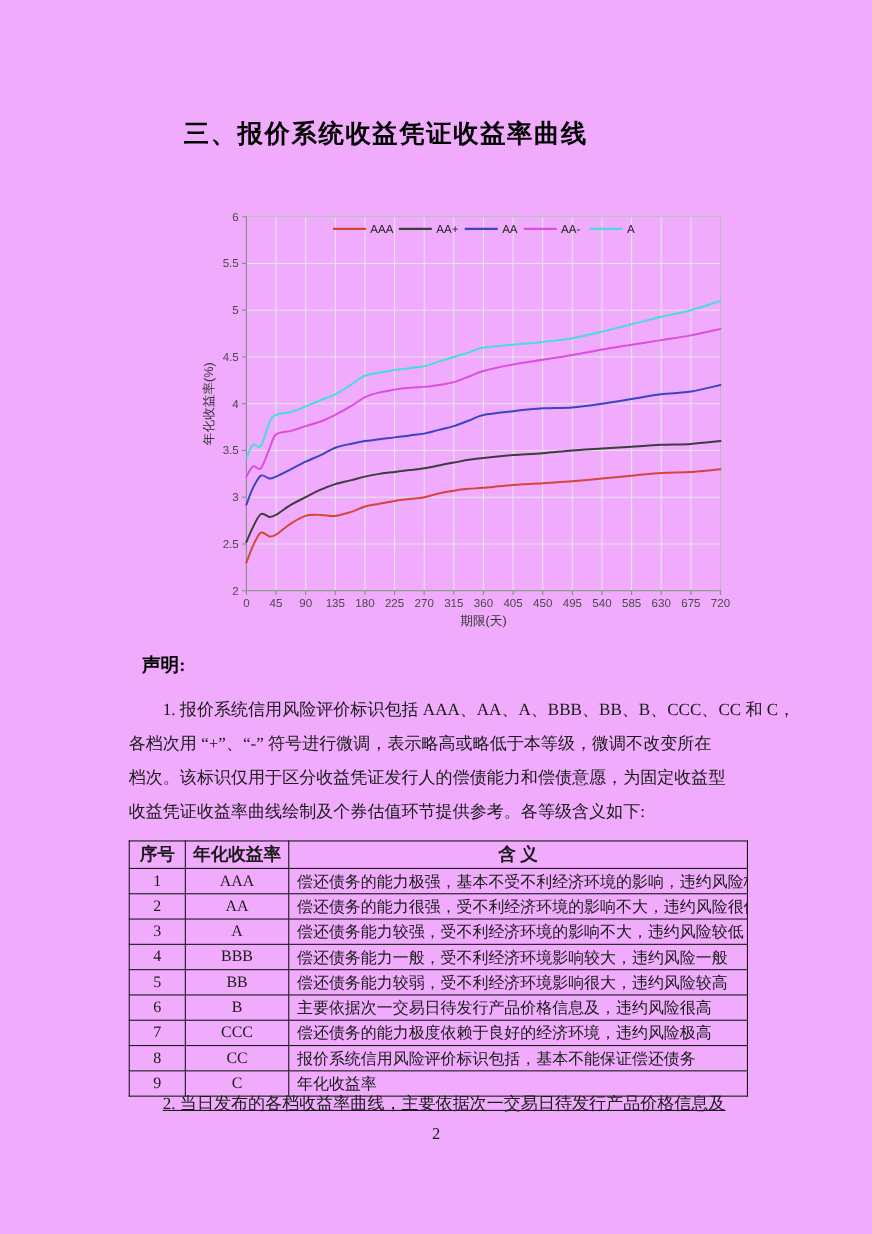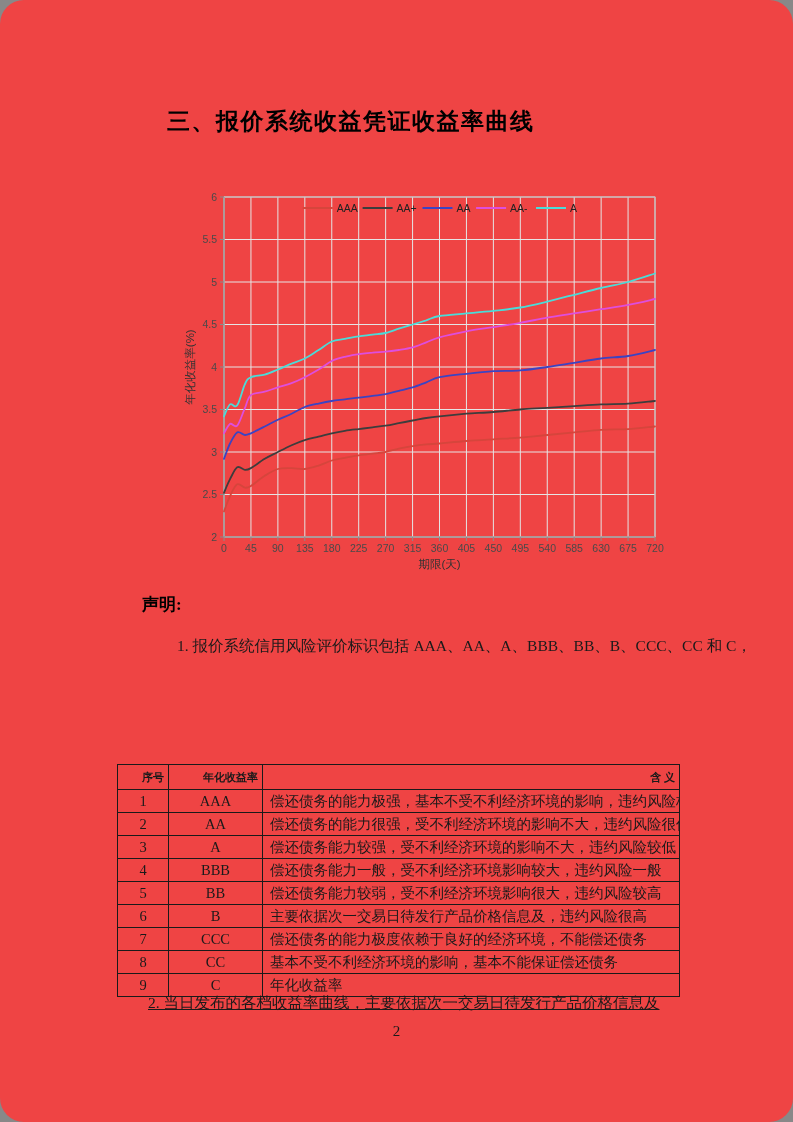--- a/index.html
+++ b/index.html
@@ -1,43 +1,43 @@
 <!DOCTYPE html>
 <html><head>
 <meta charset="utf-8">
 <style>
   html,body{margin:0;padding:0;background:#888;}
   .page{
-    position:relative;width:793px;height:1122px;background:#ef4444;
+    position:relative;width:793px;height:1122px;background:#f0abfc;
     margin:0 auto;overflow:hidden;
-    font-family:"Liberation Serif","DejaVu Serif",serif;color:#111;border-radius:24px;
+    font-family:"Liberation Serif","DejaVu Serif",serif;color:#111;
   }
   .heading{
     position:absolute;left:167px;top:106px;
     font-family:"Liberation Sans","DejaVu Sans",sans-serif;
     font-weight:bold;font-size:23px;letter-spacing:1.5px;color:#000;
     white-space:nowrap;
   }
   .chart-wrap{position:absolute;left:180px;top:185px;width:505px;height:390px;}
   .decl-title{
-    position:absolute;left:142px;top:593px;
+    position:absolute;left:129px;top:593px;
     font-weight:bold;font-size:17px;color:#000;
   }
   .para1{position:absolute;left:117px;top:630px;width:578px;font-size:15.5px;color:#1a1a1a;}
-  .para1 .line{height:31px;line-height:31px;white-space:nowrap;margin-left:29px;}
+  .para1 .line{height:31px;line-height:31px;white-space:nowrap;}
   .para1 .line.indent{padding-left:31px;}
   .rating-table{
     position:absolute;left:117px;top:764px;width:563px;
     border-collapse:collapse;table-layout:fixed;
     font-size:14.5px;color:#1a1a1a;
   }
   .rating-table th,.rating-table td{
     border:1px solid #1a1a1a;padding:0 4px;white-space:nowrap;overflow:hidden;
   }
-  .rating-table th{height:24px;font-weight:bold;font-size:11px;text-align:right;}
+  .rating-table th{height:24px;font-weight:bold;font-size:16px;text-align:center;}
   .rating-table td{height:22px;text-align:center;font-family:"Liberation Serif","DejaVu Serif",serif;}
   .rating-table td.meaning{text-align:left;padding-left:7px;}
   .col-no{width:51px;}
   .col-sym{width:94px;}
   .para2{
     position:absolute;left:117px;top:993px;width:578px;
     font-size:15.5px;color:#1a1a1a;white-space:nowrap;padding-left:31px;box-sizing:border-box;text-decoration:underline;
   }
   .page-num{
     position:absolute;left:0;right:0;top:1023px;text-align:center;
@@ -162,20 +162,23 @@
           <line x1="356" y1="23" x2="386" y2="23" stroke="#49dcd9" stroke-width="2"></line>
           <text x="390" y="26.5" font-size="10.5" fill="#222">A</text>
         </g>
       </svg>
   </div>
 
   <div class="decl-title">声明:</div>
 
   <div class="para1">
     <div class="line indent">1. 报价系统信用风险评价标识包括 AAA、AA、A、BBB、BB、B、CCC、CC 和 C，</div>
+    <div class="line">各档次用 “+”、“-” 符号进行微调，表示略高或略低于本等级，微调不改变所在</div>
+    <div class="line">档次。该标识仅用于区分收益凭证发行人的偿债能力和偿债意愿，为固定收益型</div>
+    <div class="line">收益凭证收益率曲线绘制及个券估值环节提供参考。各等级含义如下:</div>
   </div>
 
   <table class="rating-table">
     <colgroup>
         <col class="col-no">
         <col class="col-sym">
         <col>
       </colgroup>
     <thead>
       <tr>
@@ -211,26 +214,26 @@
           <td class="meaning">偿还债务能力较弱，受不利经济环境影响很大，违约风险较高</td>
         </tr>
         <tr>
           <td>6</td>
           <td>B</td>
           <td class="meaning">主要依据次一交易日待发行产品价格信息及，违约风险很高</td>
         </tr>
         <tr>
           <td>7</td>
           <td>CCC</td>
-          <td class="meaning">偿还债务的能力极度依赖于良好的经济环境，不能偿还债务</td>
+          <td class="meaning">偿还债务的能力极度依赖于良好的经济环境，违约风险极高</td>
         </tr>
         <tr>
           <td>8</td>
           <td>CC</td>
-          <td class="meaning">基本不受不利经济环境的影响，基本不能保证偿还债务</td>
+          <td class="meaning">报价系统信用风险评价标识包括，基本不能保证偿还债务</td>
         </tr>
         <tr>
           <td>9</td>
           <td>C</td>
           <td class="meaning">年化收益率</td>
         </tr>
       </tbody>
   </table>
 
   <div class="para2">2. 当日发布的各档收益率曲线，主要依据次一交易日待发行产品价格信息及</div>

